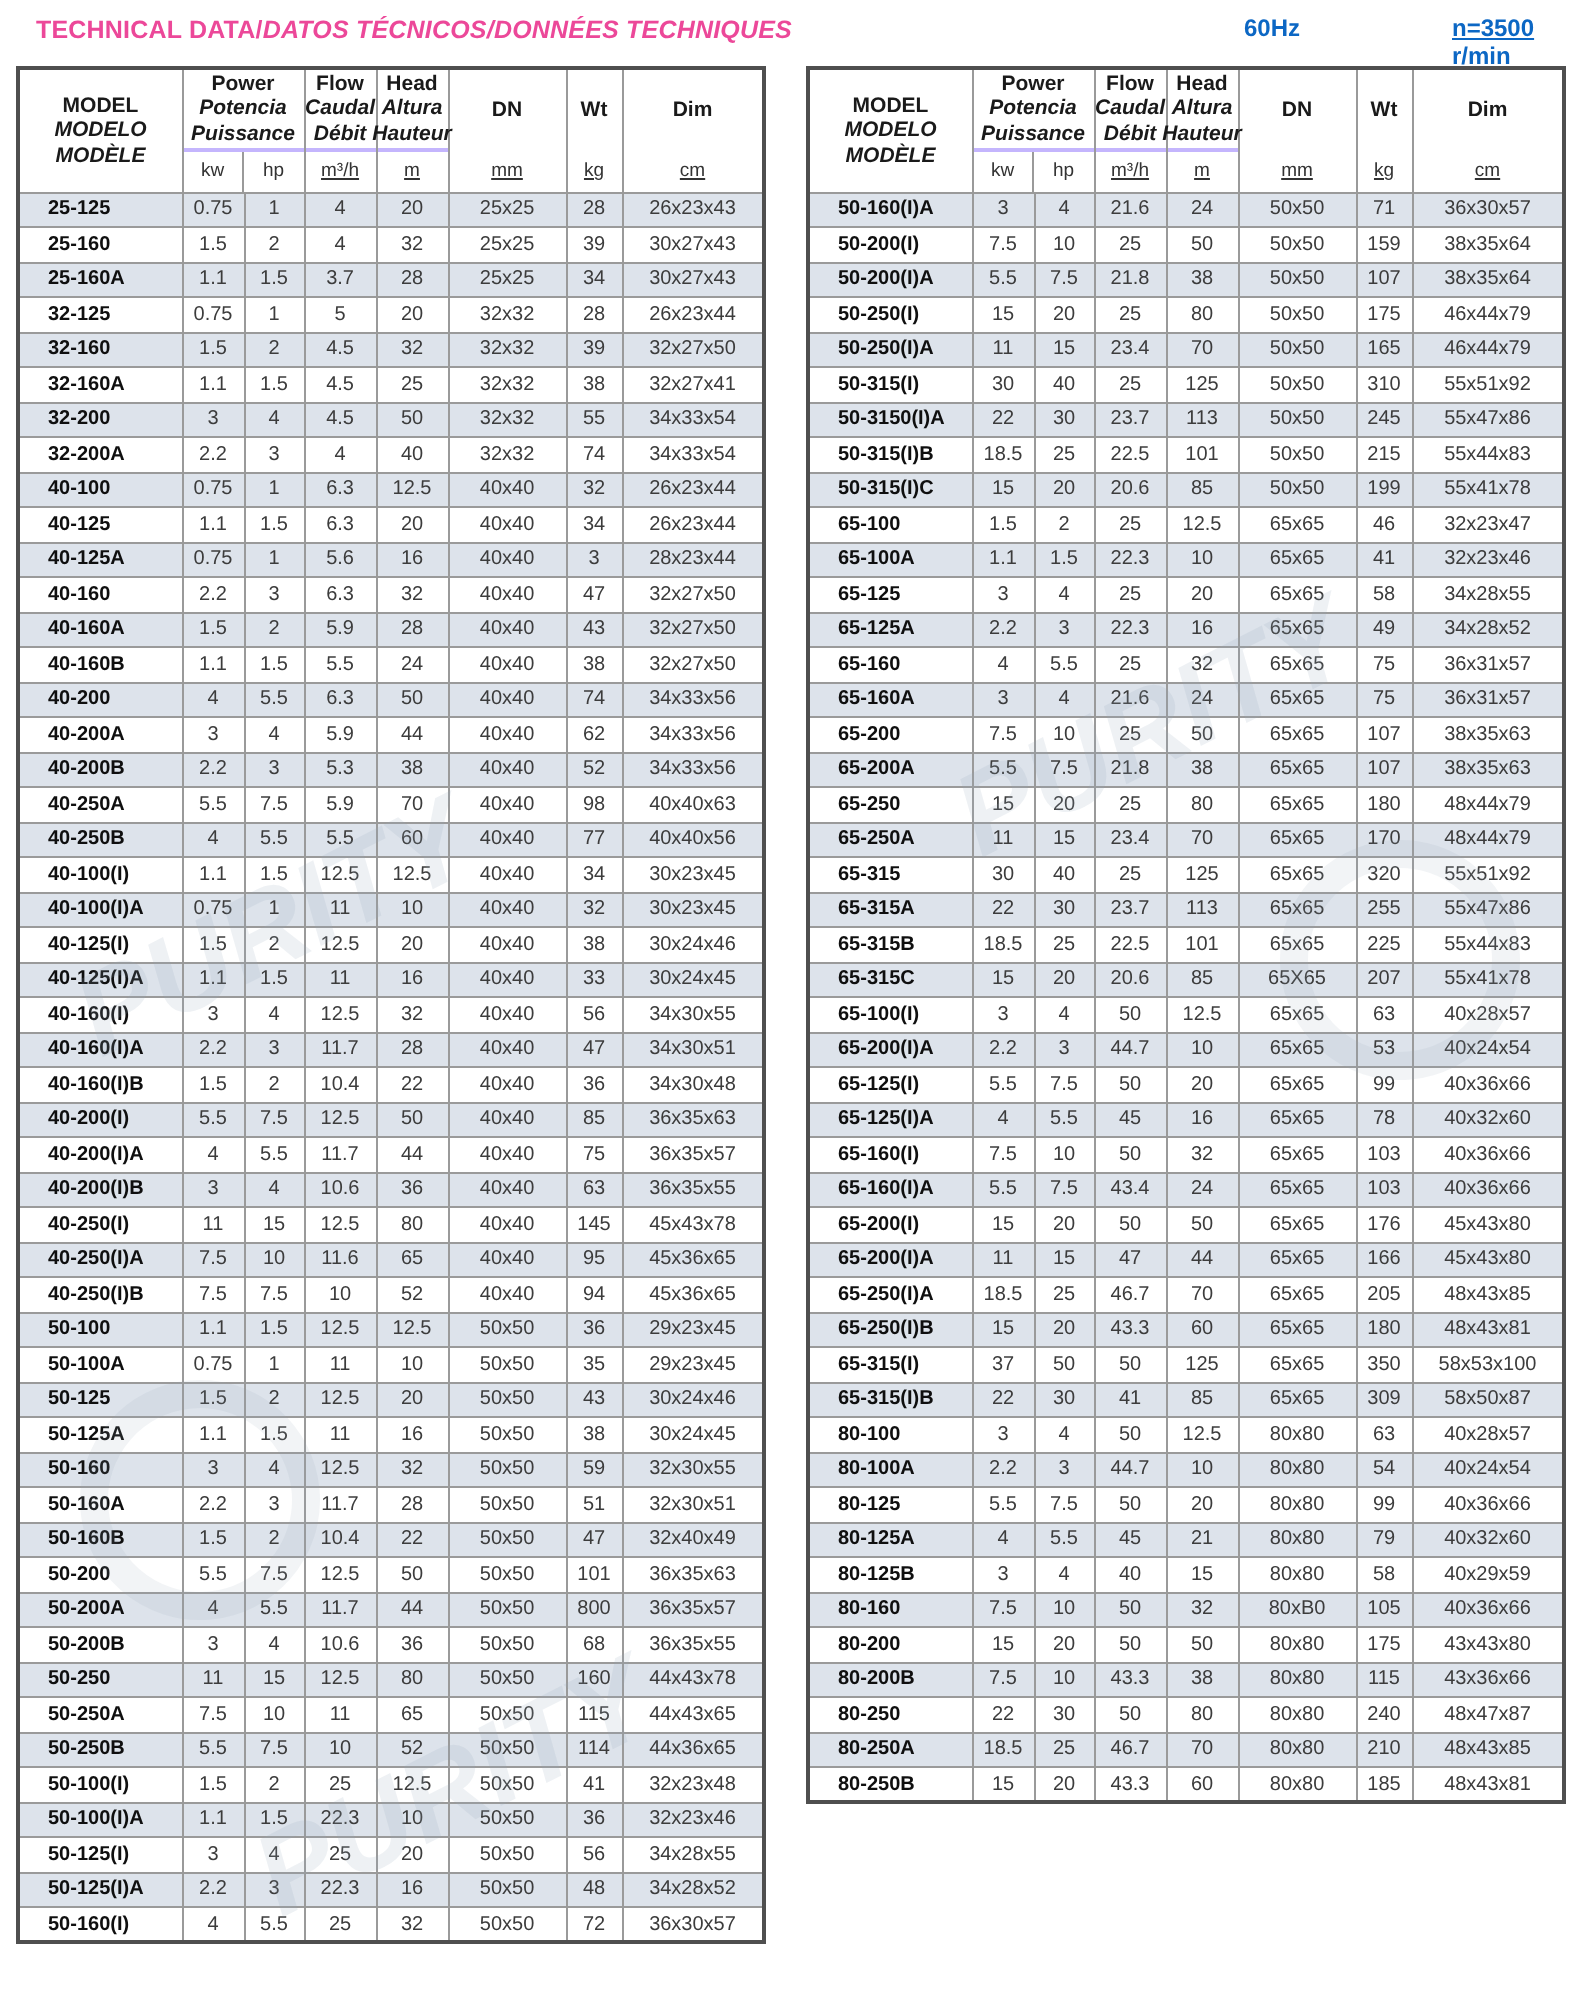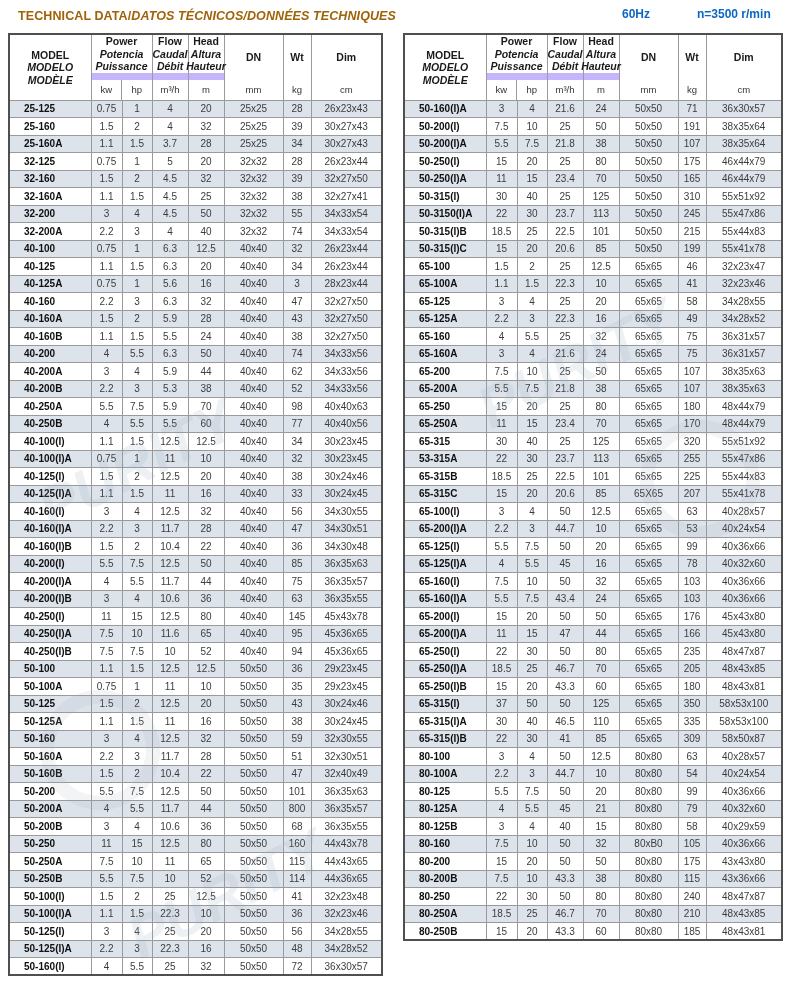--- a/index.html
+++ b/index.html
@@ -1,24 +1,24 @@
 <!DOCTYPE html>
 <html><head>
 <meta charset="utf-8">
 <style>
   * { margin:0; padding:0; box-sizing:border-box; }
   html,body { width:790px; height:1000px; background:#ffffff; overflow:hidden;
               font-family:"Liberation Sans", sans-serif; position:relative; }
 
   
   .titlebar { position:absolute; top:6px; left:18px; width:765px; height:20px; }
-  .title { font-size:12.5px; font-weight:bold; color:#a16207; letter-spacing:0.1px; white-space:nowrap; }
+  .title { font-size:12.5px; font-weight:bold; color:#ec4899; letter-spacing:0.1px; white-space:nowrap; }
   .title .it { font-style:italic; }
   .freq  { position:absolute; top:1px; left:604px; font-size:12px; font-weight:bold; color:#0c67c4; }
-  .speed { position:absolute; top:1px; left:679px; font-size:12px; font-weight:bold; color:#0c67c4; }
+  .speed { position:absolute; top:1px; left:708px; font-size:12px; font-weight:bold; color:#0c67c4;text-decoration:underline; }
 
   
   .wm { position:absolute; font-size:58px; font-weight:bold; font-style:italic;
         color:rgba(150,165,185,0.16); transform:rotate(-27deg); white-space:nowrap;
         pointer-events:none; z-index:5; }
   .wm-ring { position:absolute; width:120px; height:120px; border:14px solid rgba(150,165,185,0.12);
              border-radius:50%; transform:rotate(-27deg); pointer-events:none; z-index:5; }
 
   
   .twrap { position:absolute; top:33px; }
@@ -31,23 +31,23 @@
   col.c-flow  { width:36px; }  col.c-head { width:36px; } col.c-dn { width:59px; }
   col.c-wt    { width:28px; }  col.c-dim { width:auto; }
 
   th, td { border:1px solid #9a9a9a; }
 
   thead th { height:62px; padding:0; vertical-align:top; background:#fff; font-weight:bold; }
   .hstack { display:flex; flex-direction:column; height:100%; }
   .hlbl   { flex:1 1 auto; display:flex; flex-direction:column; justify-content:center;
             align-items:center; font-size:10.5px; line-height:12.5px; color:#1a1a1a; }
   .hlbl .it { font-style:italic; }
-  .hlbl.bordered { border-bottom:7px solid #c4b5fd; }
+  .hlbl.bordered { border-bottom:2px solid #c4b5fd; }
   .hunit  { flex:0 0 20px; display:flex; align-items:center; justify-content:center;
-            font-size:9.5px; font-weight:normal; color:#333; }
+            font-size:9.5px; font-weight:normal; color:#333;text-decoration:underline; }
   .hunits2 { flex:0 0 20px; display:flex; font-weight:normal; }
   .hunits2 span { flex:1; display:flex; align-items:center; justify-content:center;
             font-size:9.5px; color:#333; }
   .hunits2 span:first-child { border-right:1px solid #9a9a9a; }
 
   tbody tr { height:17.5px; }
   tbody tr:nth-child(odd)  { background:#dde3eb; }
   tbody tr:nth-child(even) { background:#ffffff; }
   tbody td { font-size:10px; color:#3c3c3c; text-align:center; padding:0;
              white-space:nowrap; overflow:hidden; }
@@ -736,21 +736,21 @@
           <td>71</td>
           <td>36x30x57</td>
         </tr>
         <tr>
           <td class="model">50-200(I)</td>
           <td>7.5</td>
           <td>10</td>
           <td>25</td>
           <td>50</td>
           <td>50x50</td>
-          <td>191</td>
+          <td>159</td>
           <td>38x35x64</td>
         </tr>
         <tr>
           <td class="model">50-200(I)A</td>
           <td>5.5</td>
           <td>7.5</td>
           <td>21.8</td>
           <td>38</td>
           <td>50x50</td>
           <td>107</td>
@@ -920,21 +920,21 @@
           <td class="model">65-315</td>
           <td>30</td>
           <td>40</td>
           <td>25</td>
           <td>125</td>
           <td>65x65</td>
           <td>320</td>
           <td>55x51x92</td>
         </tr>
         <tr>
-          <td class="model">53-315A</td>
+          <td class="model">65-315A</td>
           <td>22</td>
           <td>30</td>
           <td>23.7</td>
           <td>113</td>
           <td>65x65</td>
           <td>255</td>
           <td>55x47x86</td>
         </tr>
         <tr>
           <td class="model">65-315B</td>
@@ -1030,30 +1030,20 @@
           <td class="model">65-200(I)A</td>
           <td>11</td>
           <td>15</td>
           <td>47</td>
           <td>44</td>
           <td>65x65</td>
           <td>166</td>
           <td>45x43x80</td>
         </tr>
         <tr>
-          <td class="model">65-250(I)</td>
-          <td>22</td>
-          <td>30</td>
-          <td>50</td>
-          <td>80</td>
-          <td>65x65</td>
-          <td>235</td>
-          <td>48x47x87</td>
-        </tr>
-        <tr>
           <td class="model">65-250(I)A</td>
           <td>18.5</td>
           <td>25</td>
           <td>46.7</td>
           <td>70</td>
           <td>65x65</td>
           <td>205</td>
           <td>48x43x85</td>
         </tr>
         <tr>
@@ -1067,30 +1057,20 @@
           <td>48x43x81</td>
         </tr>
         <tr>
           <td class="model">65-315(I)</td>
           <td>37</td>
           <td>50</td>
           <td>50</td>
           <td>125</td>
           <td>65x65</td>
           <td>350</td>
-          <td>58x53x100</td>
-        </tr>
-        <tr>
-          <td class="model">65-315(I)A</td>
-          <td>30</td>
-          <td>40</td>
-          <td>46.5</td>
-          <td>110</td>
-          <td>65x65</td>
-          <td>335</td>
           <td>58x53x100</td>
         </tr>
         <tr>
           <td class="model">65-315(I)B</td>
           <td>22</td>
           <td>30</td>
           <td>41</td>
           <td>85</td>
           <td>65x65</td>
           <td>309</td>

